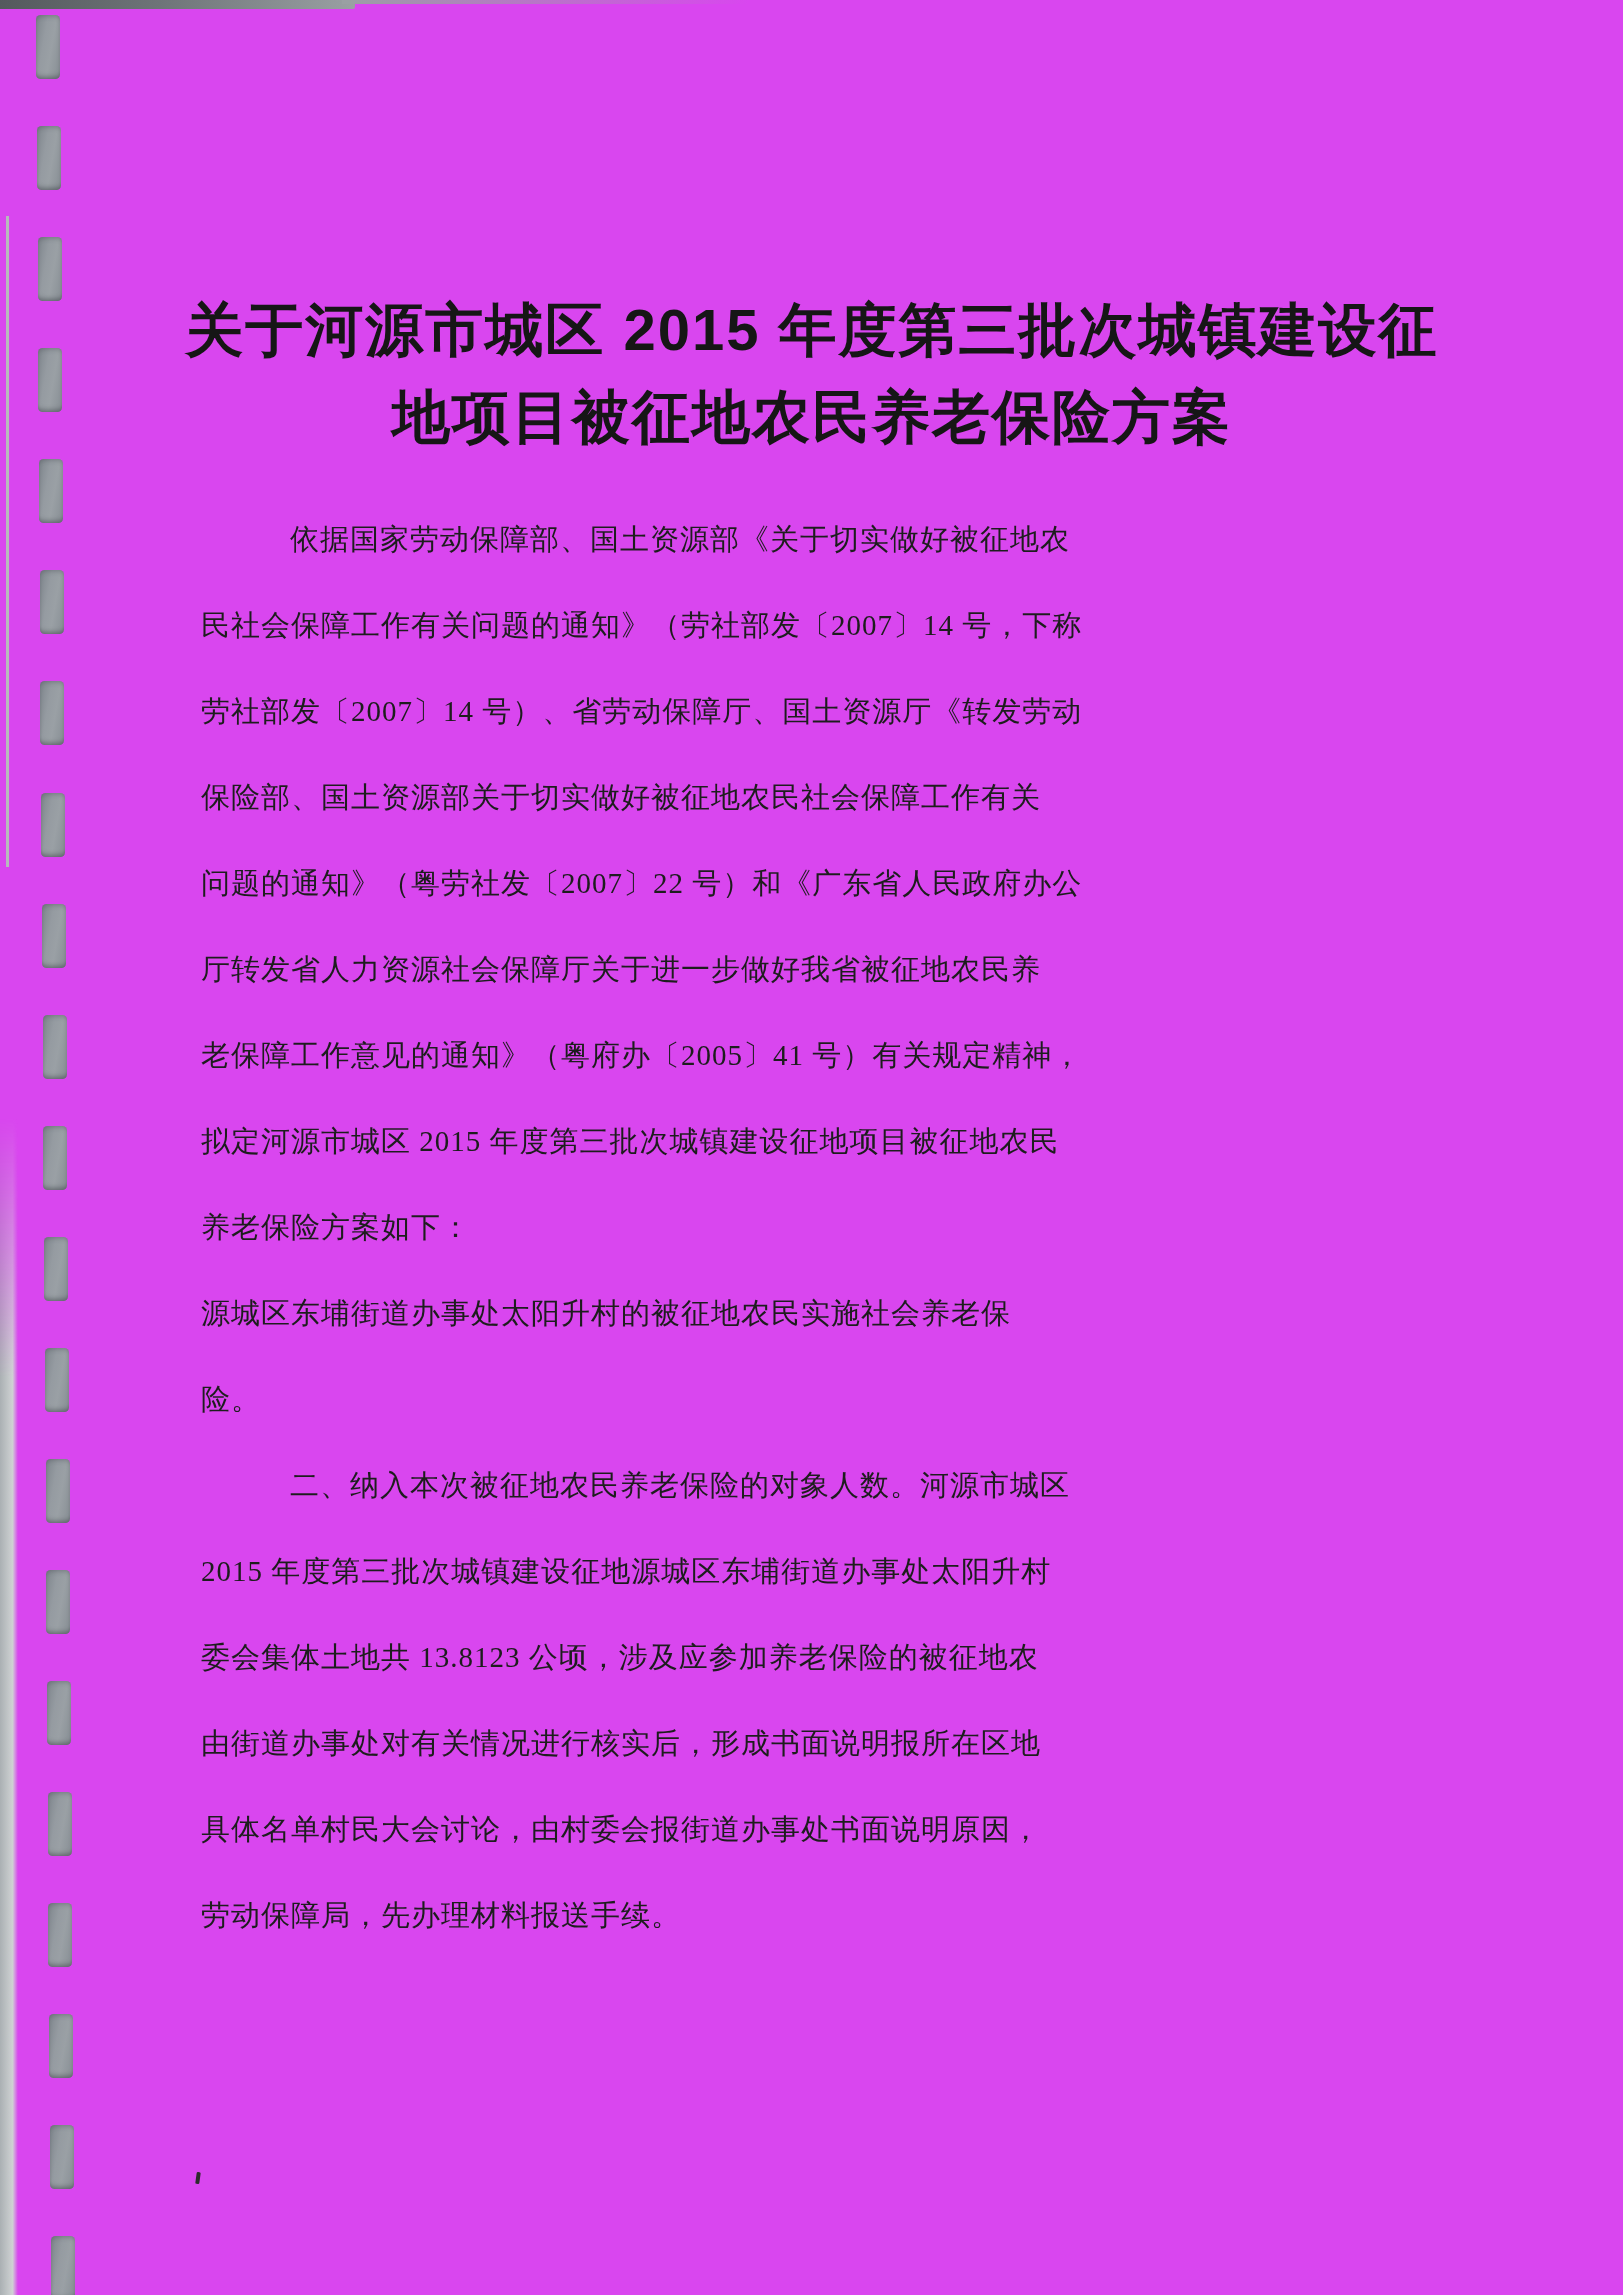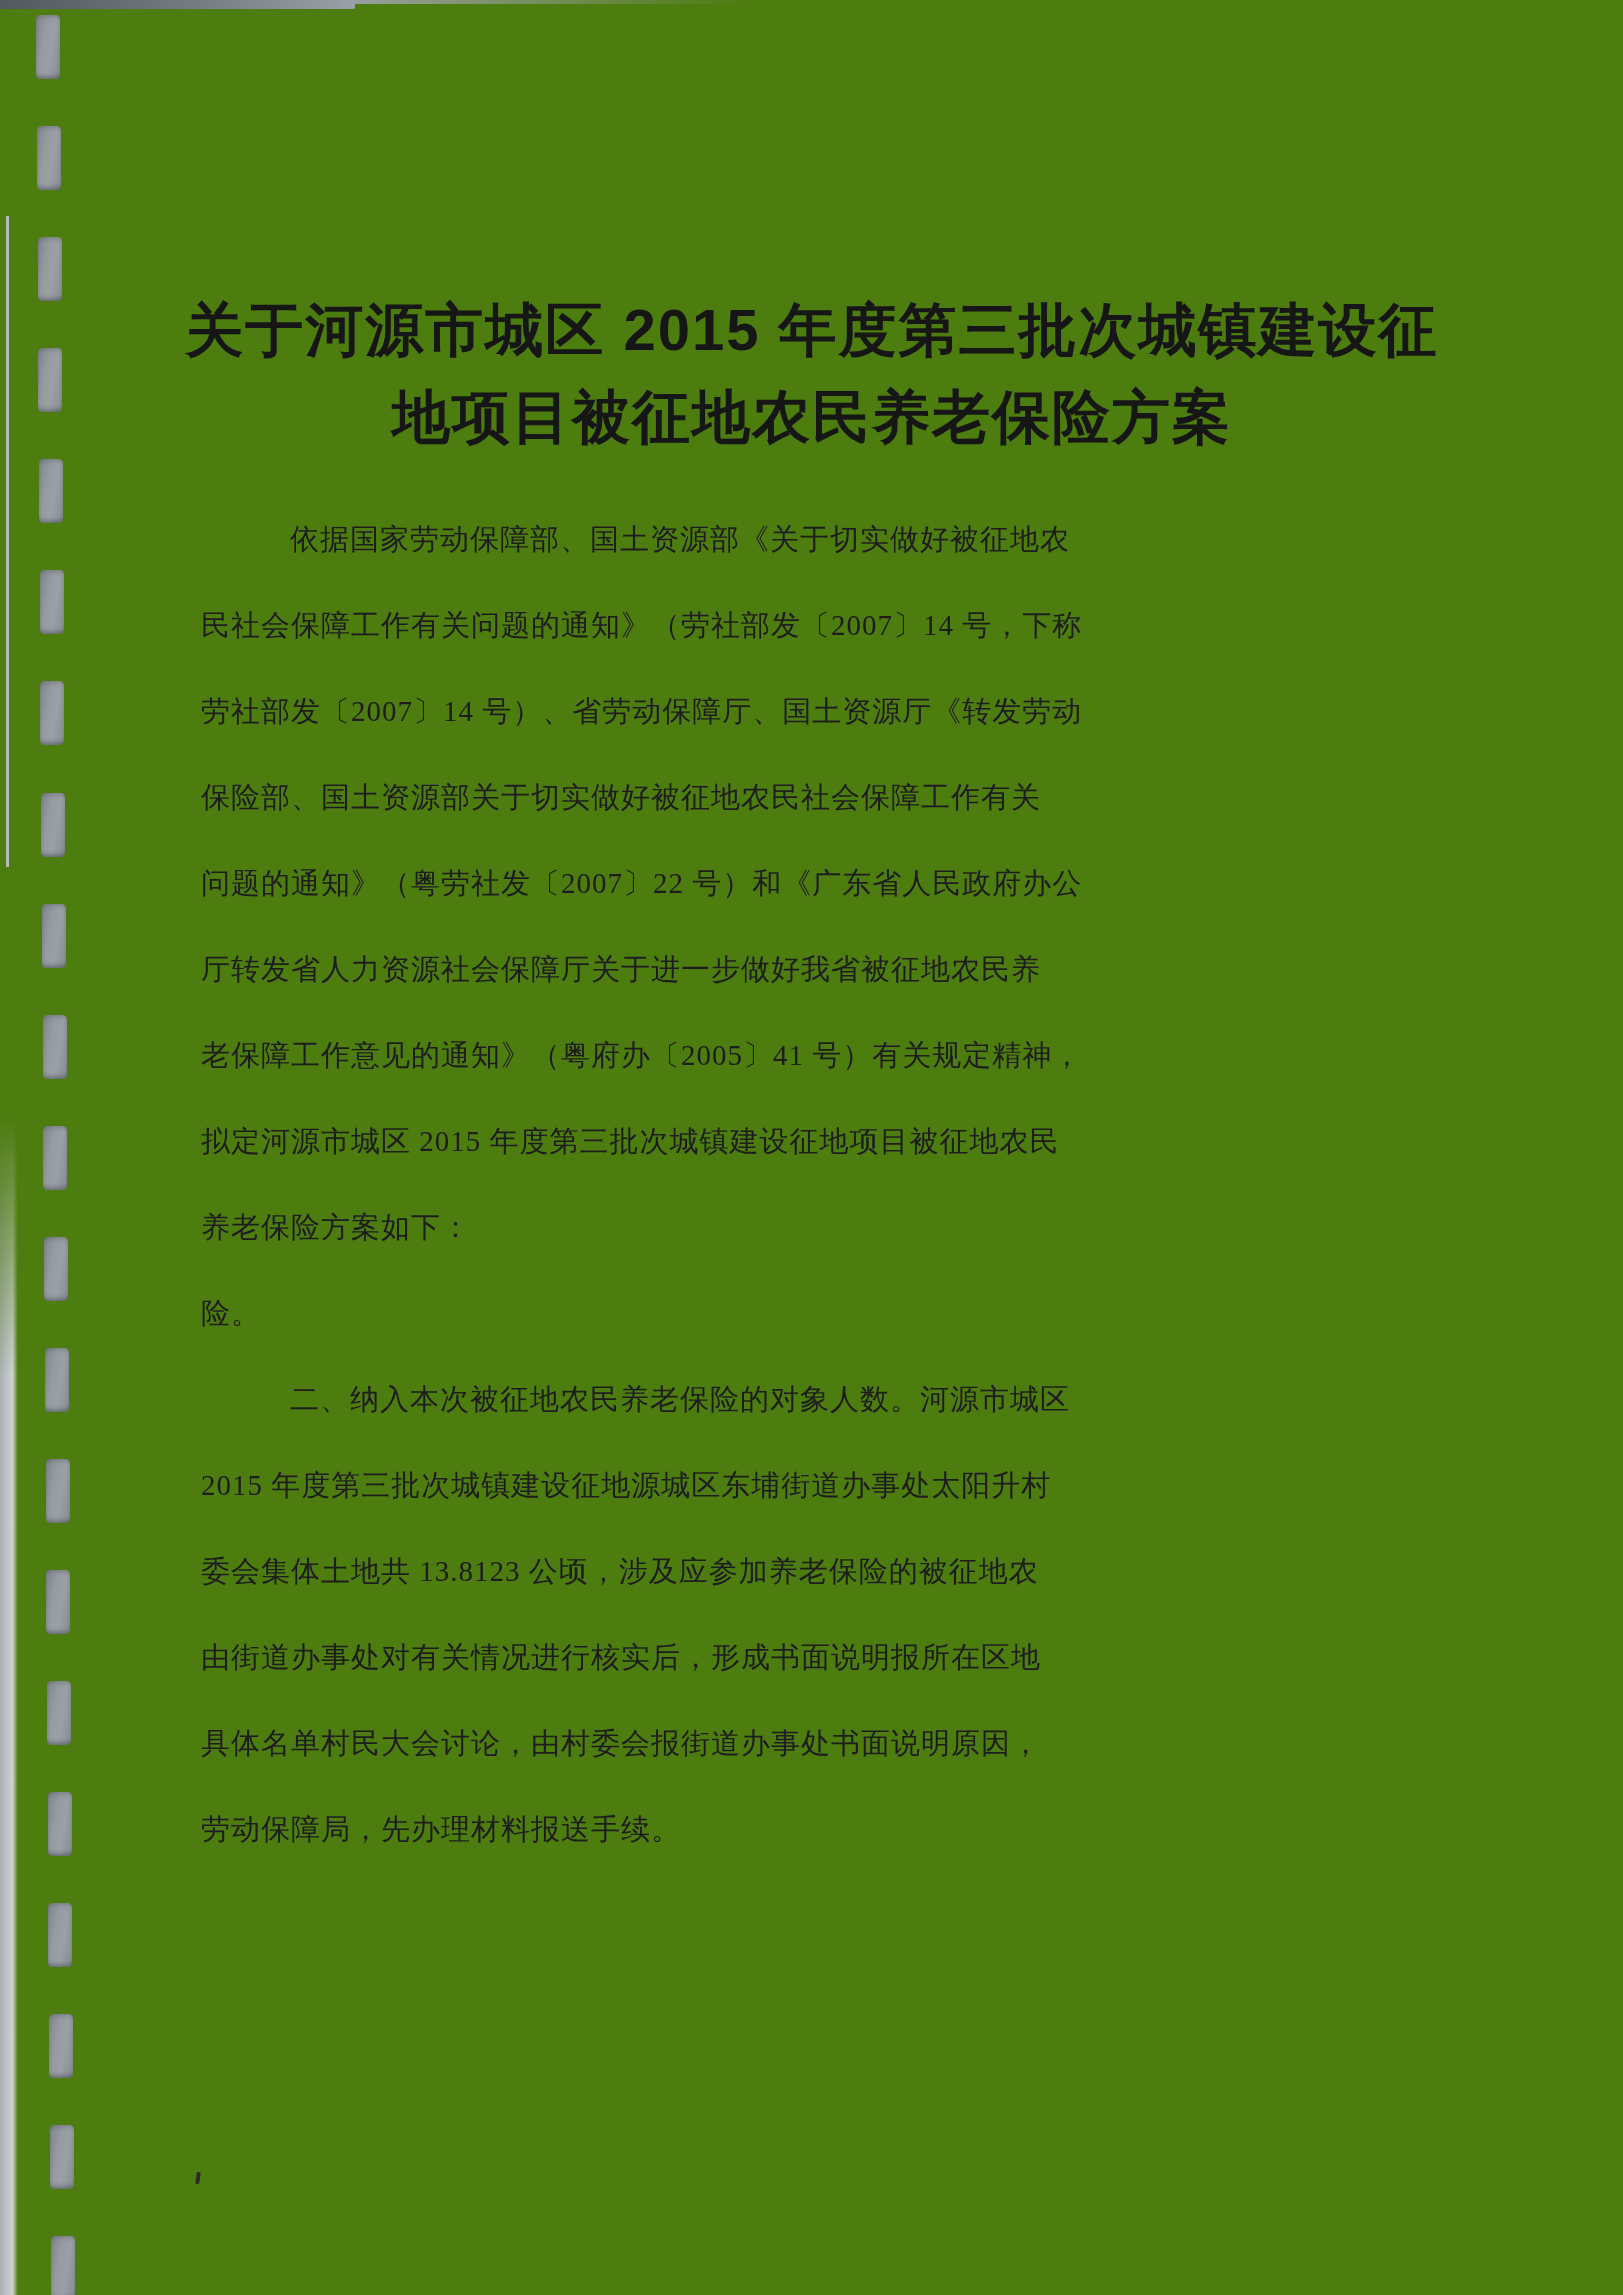--- a/index.html
+++ b/index.html
@@ -5,21 +5,21 @@
   html, body {
     margin: 0;
     padding: 0;
     background: #e8e8e8;
   }
   #page {
     position: relative;
     width: 1624px;
     height: 2295px;
     margin: 0 auto;
-    background: #4d7c0f;
+    background: #d946ef;
     overflow: hidden;
     font-family: "Liberation Serif", "DejaVu Serif", serif;
     color: #1c1c1c;
   }
 
   
   .streak-a {
     position: absolute; left: 0; top: 0;
     width: 355px; height: 8.5px;
     background: linear-gradient(to right, #54595d, #6e7478 45%, #9aa0a3 100%);
@@ -130,20 +130,21 @@
   <div class="doc-body" id="doc-body">
       <div class="body-line indent">依据国家劳动保障部、国土资源部《关于切实做好被征地农</div>
       <div class="body-line">民社会保障工作有关问题的通知》（劳社部发〔2007〕14 号，下称</div>
       <div class="body-line">劳社部发〔2007〕14 号）、省劳动保障厅、国土资源厅《转发劳动</div>
       <div class="body-line">保险部、国土资源部关于切实做好被征地农民社会保障工作有关</div>
       <div class="body-line">问题的通知》（粤劳社发〔2007〕22 号）和《广东省人民政府办公</div>
       <div class="body-line">厅转发省人力资源社会保障厅关于进一步做好我省被征地农民养</div>
       <div class="body-line">老保障工作意见的通知》（粤府办〔2005〕41 号）有关规定精神，</div>
       <div class="body-line">拟定河源市城区 2015 年度第三批次城镇建设征地项目被征地农民</div>
       <div class="body-line">养老保险方案如下：</div>
+      <div class="body-line">源城区东埔街道办事处太阳升村的被征地农民实施社会养老保</div>
       <div class="body-line">险。</div>
       <div class="body-line indent">二、纳入本次被征地农民养老保险的对象人数。河源市城区</div>
       <div class="body-line">2015 年度第三批次城镇建设征地源城区东埔街道办事处太阳升村</div>
       <div class="body-line">委会集体土地共 13.8123 公顷，涉及应参加养老保险的被征地农</div>
       <div class="body-line">由街道办事处对有关情况进行核实后，形成书面说明报所在区地</div>
       <div class="body-line">具体名单村民大会讨论，由村委会报街道办事处书面说明原因，</div>
       <div class="body-line">劳动保障局，先办理材料报送手续。</div>
     </div>
 
 </div>

